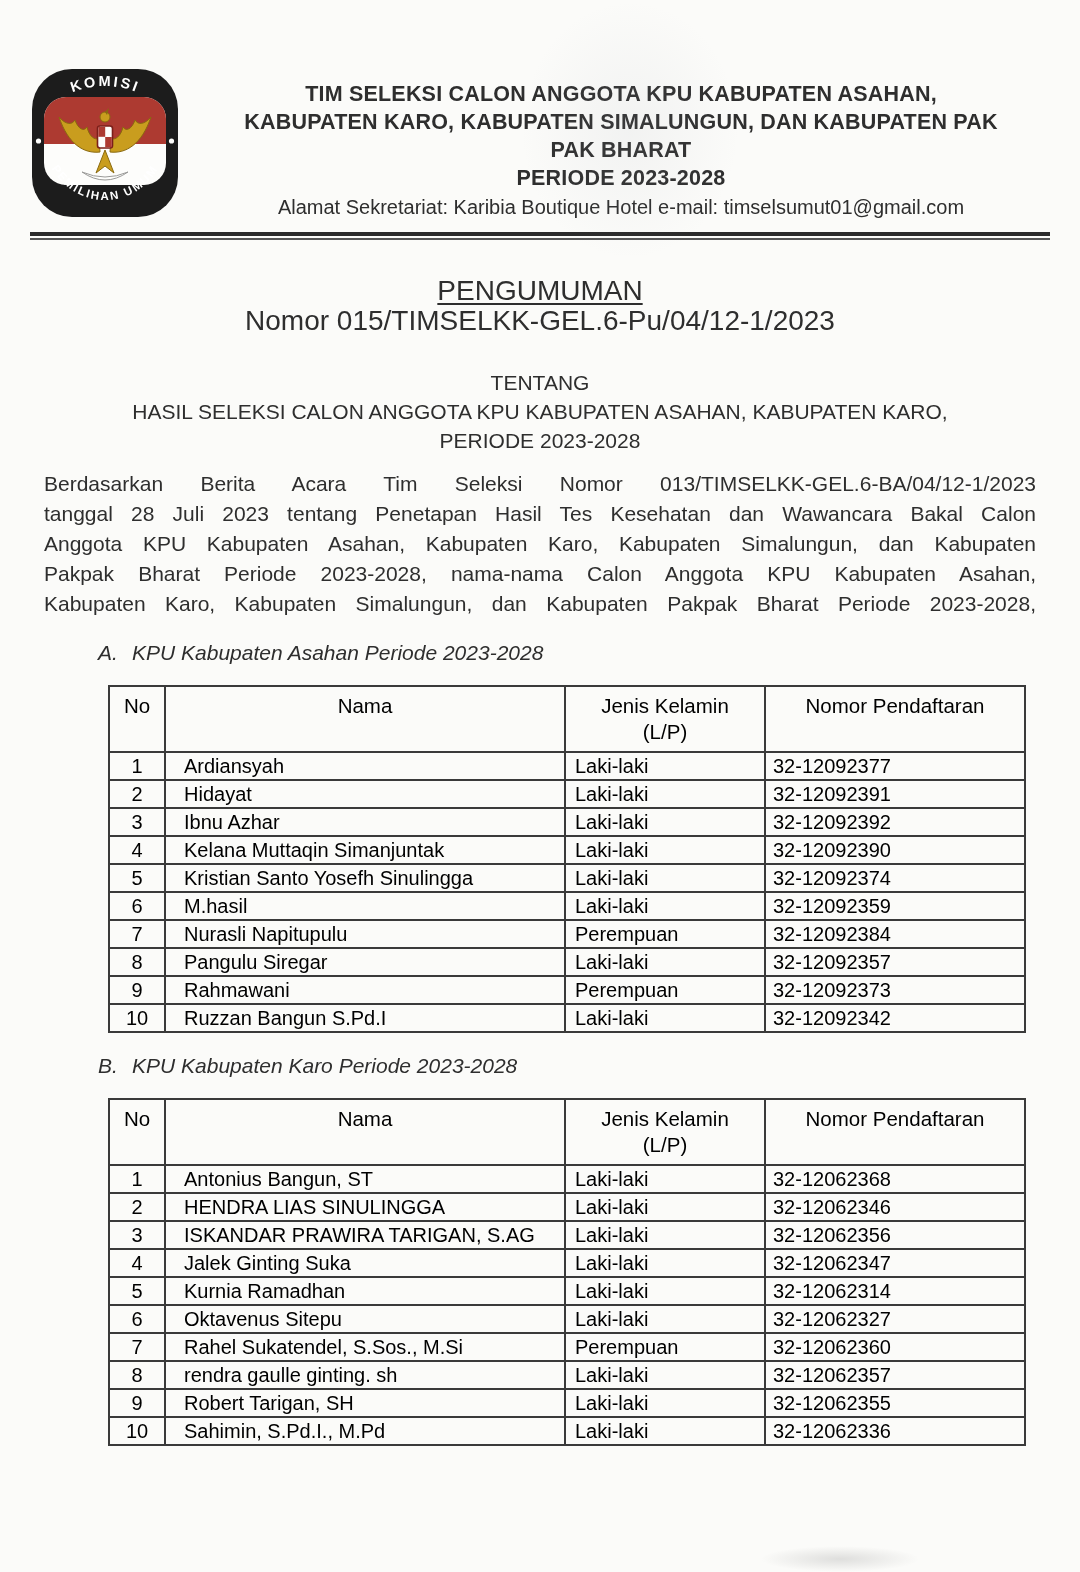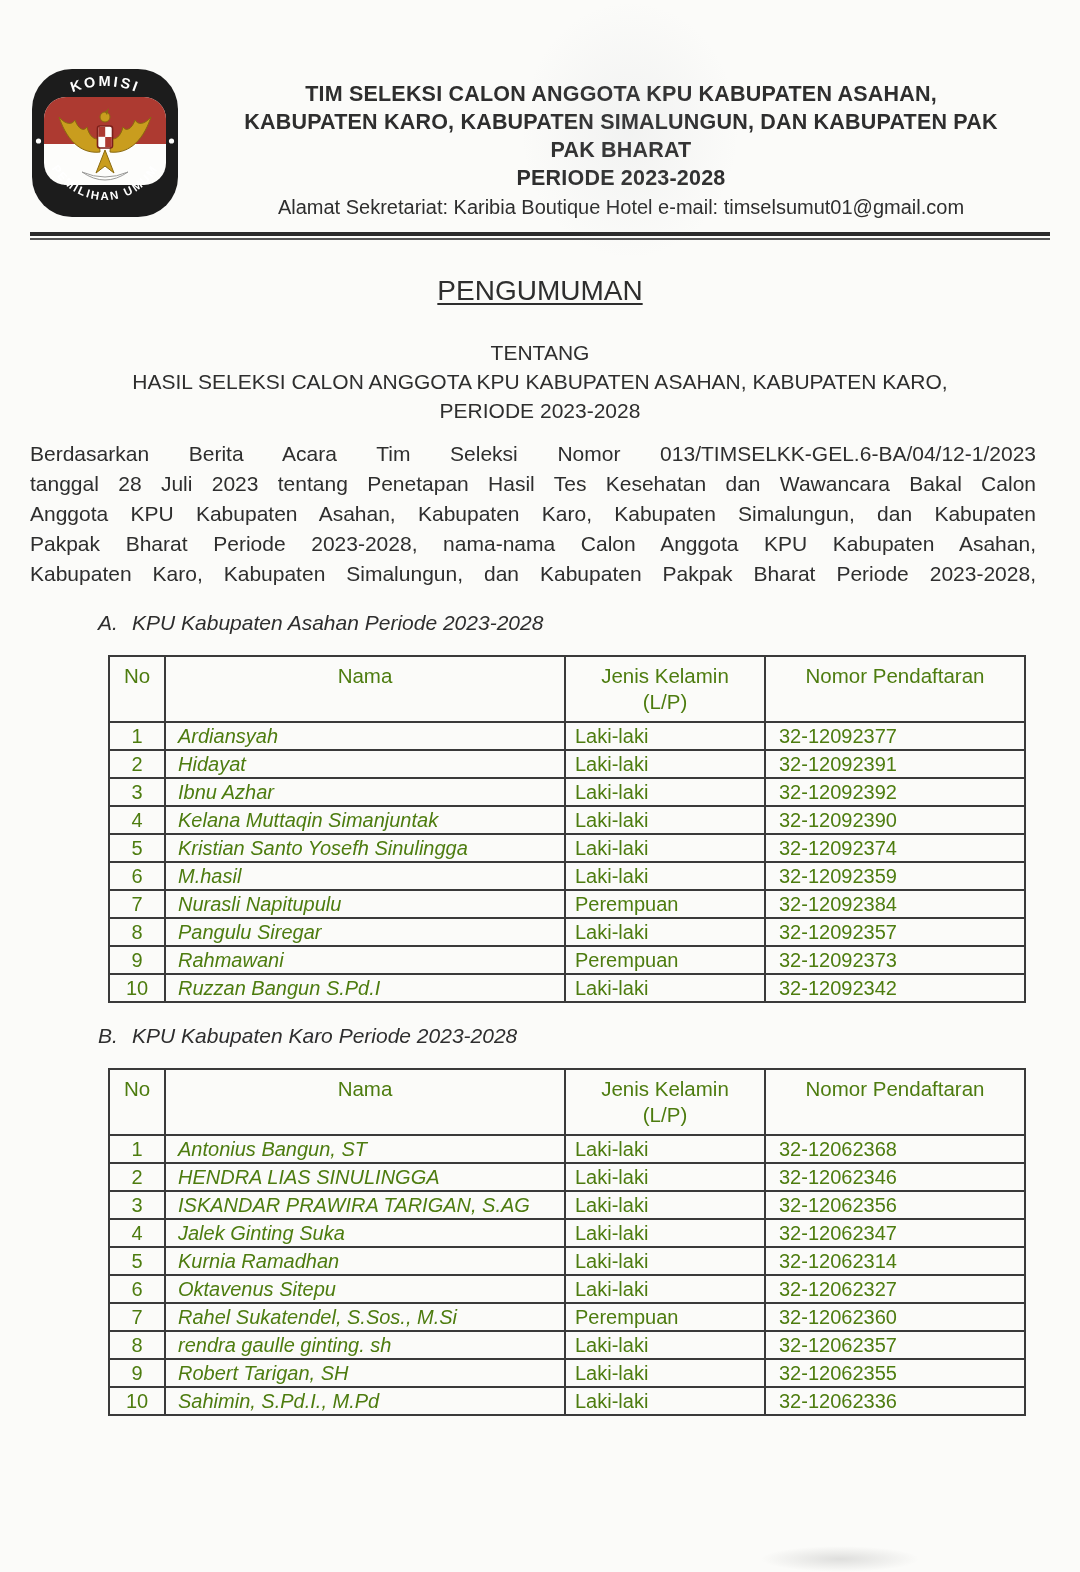--- a/index.html
+++ b/index.html
@@ -35,55 +35,55 @@
   .rule-thick{height:4px;background:#2b2b2b;margin-top:10px;}
   .rule-thin{height:2px;background:#555;margin-top:2px;}
 
   
   .center{text-align:center;}
   .announce{margin-top:36px;font-size:28px;line-height:30px;}
   .announce .title{text-decoration:underline;text-underline-offset:3px;}
   .tentang{margin-top:32px;font-size:21px;line-height:29px;}
 
   
-  .body-par{margin:14px 14px 0 0;font-size:21px;line-height:30px;}
+  .body-par{margin:14px 14px 0 14px;font-size:21px;line-height:30px;}
   .jline{text-align:justify;text-align-last:justify;}
   .jline.last{text-align:left;text-align-last:left;}
 
   
   .section-heading{margin:22px 0 0 68px;font-size:21px;font-style:italic;}
   .section-heading .idx{display:inline-block;width:34px;}
   table.roster{
     border-collapse:collapse;
     margin:20px 0 0 78px;
     width:916px;
     table-layout:fixed;
     font-size:20px;
-    color:#4d7c0f;
+    color:#000000;
   }
   table.roster th,table.roster td{
     border:2px solid #3a3a3a;
     padding:0 8px;
     overflow:hidden;
     white-space:nowrap;
   }
   table.roster th{
     font-weight:normal;
     font-size:20.5px;
     height:58px;
     text-align:center;
     vertical-align:top;
     padding-top:6px;
     line-height:26px;
   }
   table.roster td{height:26px;line-height:24px;}
   table.roster td:nth-child(1){text-align:center;padding:0 2px;}
-  table.roster td:nth-child(2){padding-left:12px;font-style:italic;}
+  table.roster td:nth-child(2){padding-left:18px;}
   table.roster td:nth-child(3){padding-left:9px;margin-top:20px;}
-  table.roster td:nth-child(4){padding-left:13px;}
+  table.roster td:nth-child(4){padding-left:7px;}
   .mt-b{margin-top:21px;}
 </style>
 </head>
 <body>
 
 <div class="page">
   <div class="artifact-top"></div>
   <div class="artifact-bottom"></div>
 
   <div class="letterhead">
@@ -137,20 +137,21 @@
       <div class="lh-title">PAK BHARAT</div>
       <div class="lh-title">PERIODE 2023-2028</div>
       <div class="lh-address">Alamat Sekretariat: Karibia Boutique Hotel e-mail: timselsumut01@gmail.com</div>
     </div>
   </div>
   <div class="rule-thick"></div>
   <div class="rule-thin"></div>
 
   <div class="announce center">
     <div class="title">PENGUMUMAN</div>
+    <div>Nomor 015/TIMSELKK-GEL.6-Pu/04/12-1/2023</div>
   </div>
 
   <div class="tentang center">
     <div>TENTANG</div>
     <div>HASIL SELEKSI CALON ANGGOTA KPU KABUPATEN ASAHAN, KABUPATEN KARO,</div>
     <div>PERIODE 2023-2028</div>
   </div>
 
   <div class="body-par">
     <div class="jline">Berdasarkan Berita Acara Tim Seleksi Nomor 013/TIMSELKK-GEL.6-BA/04/12-1/2023</div>

